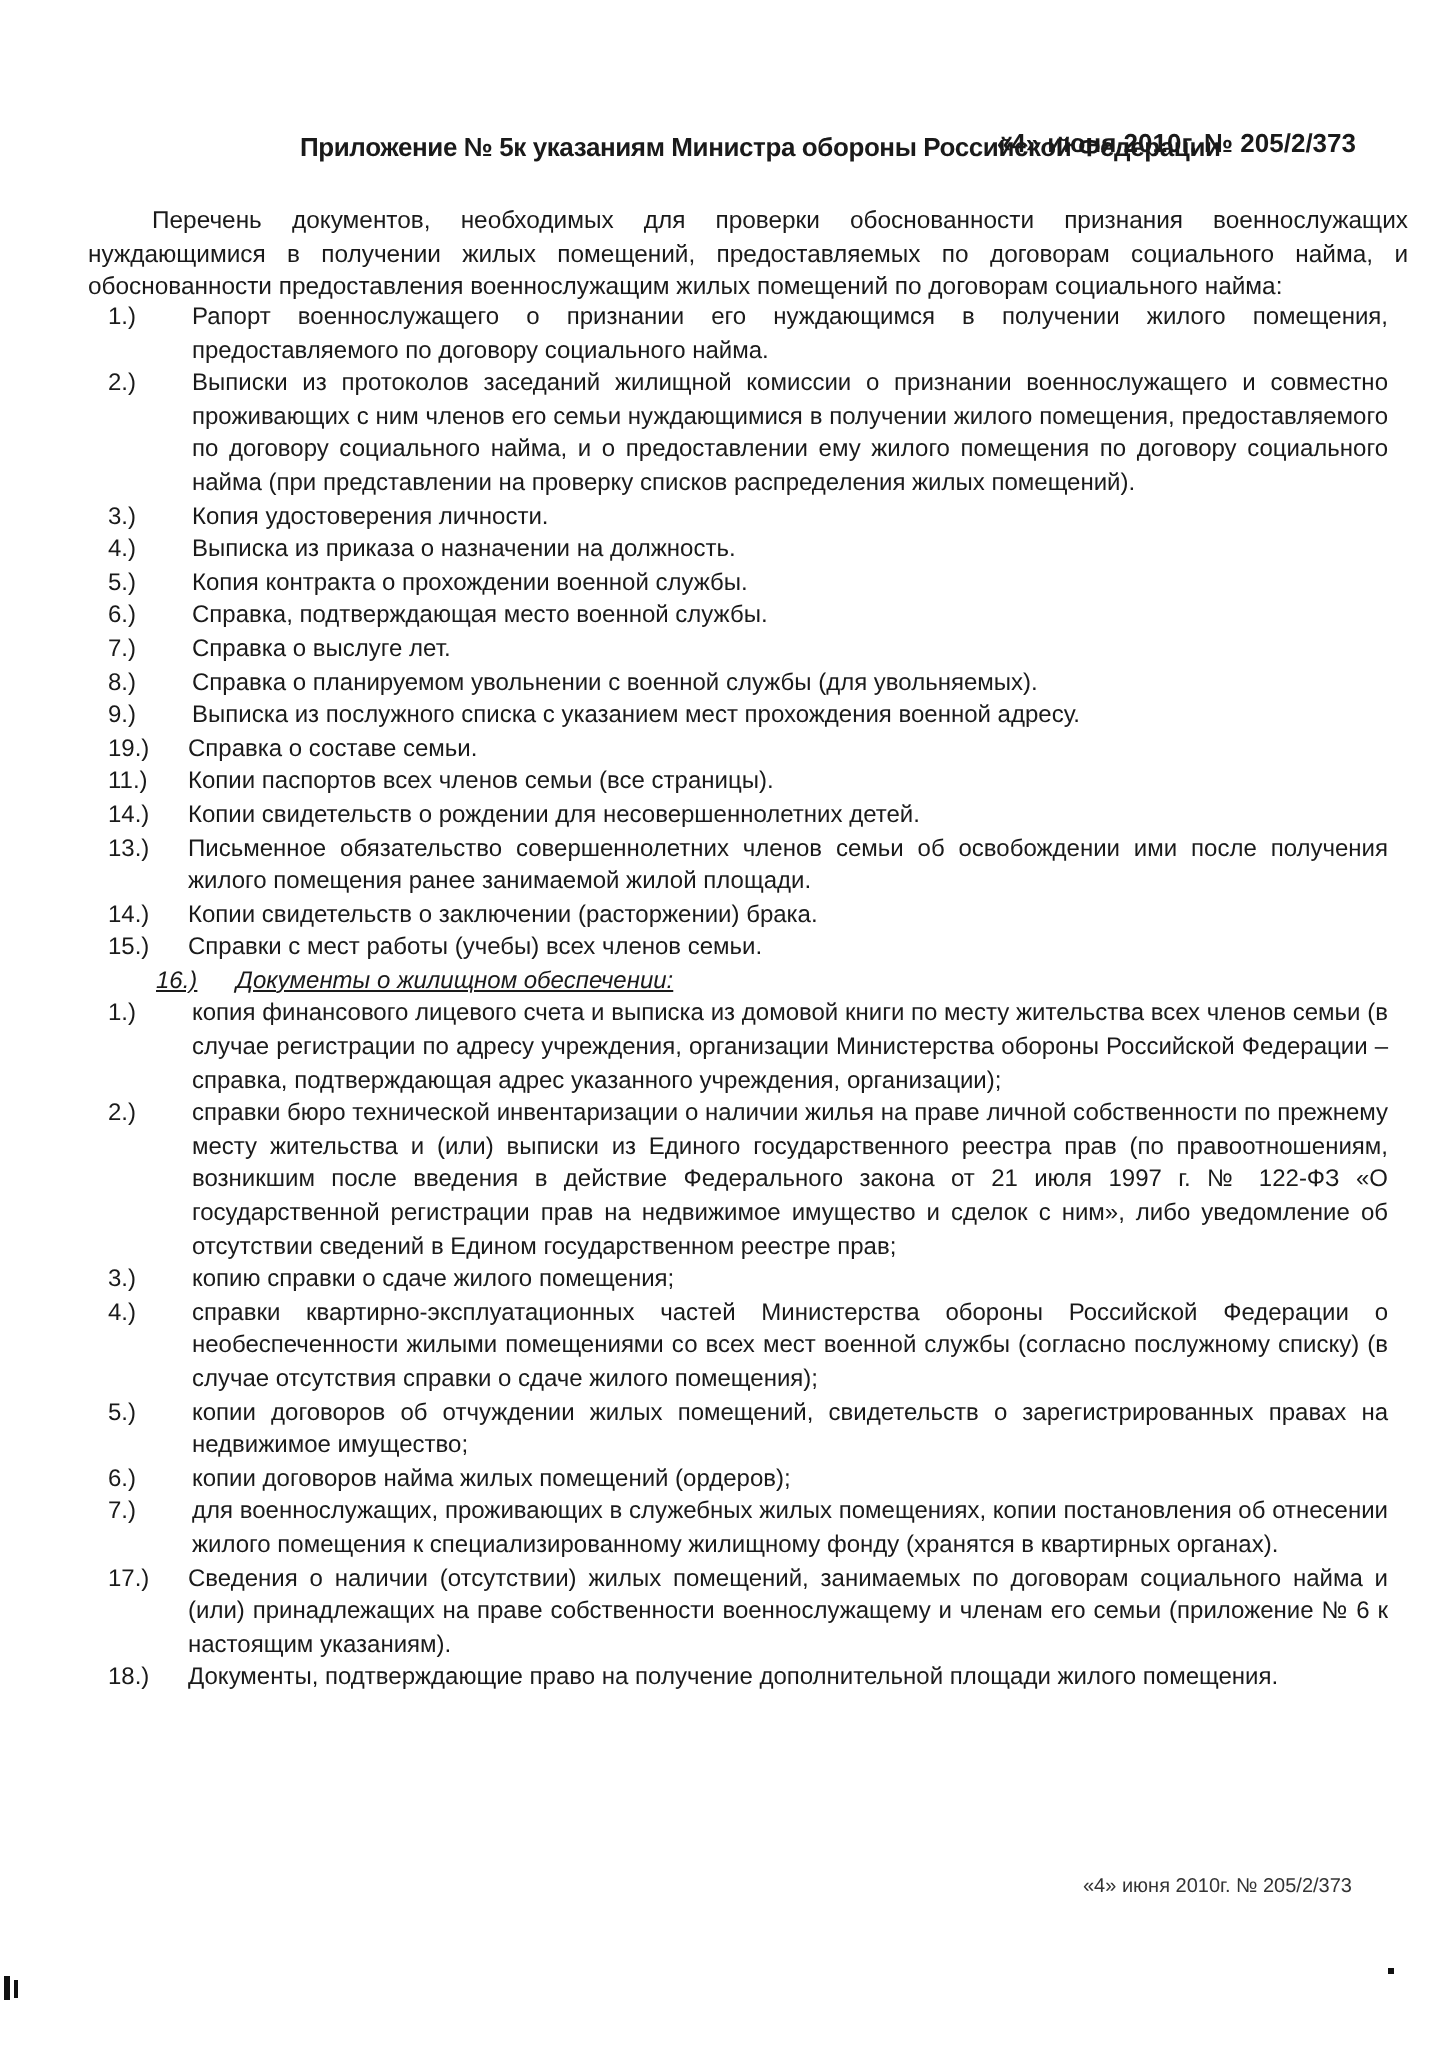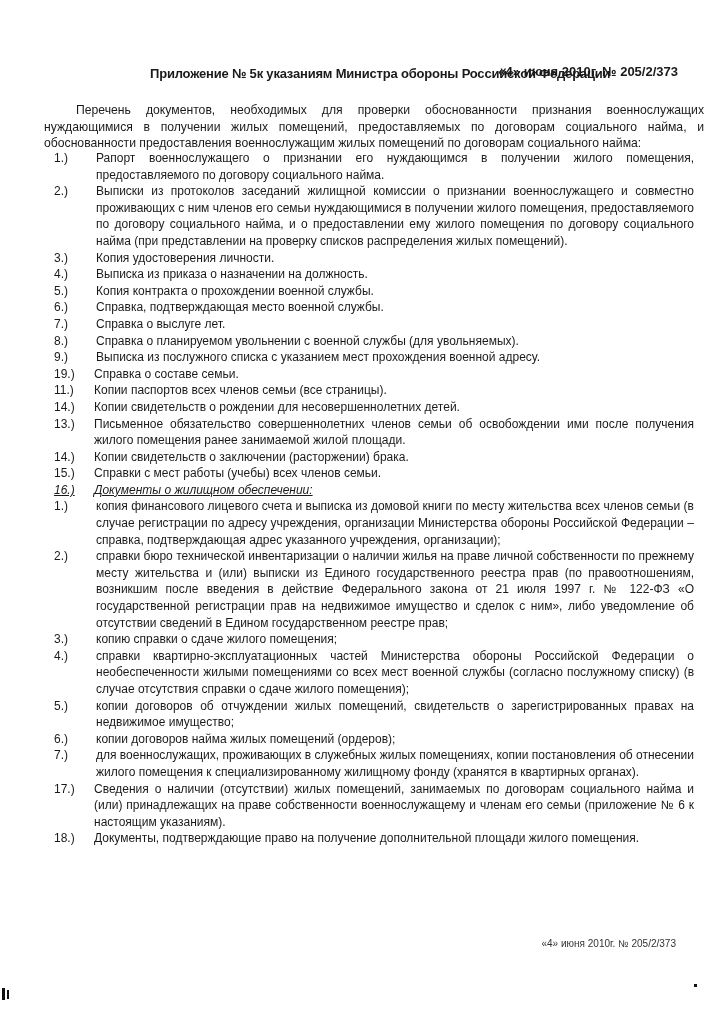--- a/index.html
+++ b/index.html
@@ -7,21 +7,21 @@
          font-family:"Liberation Sans", sans-serif; color:#1a1a1a; }
   .page { position:absolute; left:0; top:0; width:724px; height:1024px; }
   .hdr-title { position:absolute; left:150px; top:46px; font-size:13px; font-weight:bold; letter-spacing:-0.2px; white-space:nowrap;margin-top:20px; }
   .hdr-date  { position:absolute; right:46px; top:64px; font-size:13px; font-weight:bold; white-space:nowrap; }
   .intro { position:absolute; left:34px; top:102px; width:660px; font-size:12.2px; line-height:16.5px; text-align:justify; text-indent:32px;margin-left:10px; }
   .list { position:absolute; left:54px; top:150px; width:640px; font-size:12px; line-height:16.6px; }
   .item { display:flex; align-items:flex-start; }
   .num { flex:0 0 42px; }
   .num.w { flex:0 0 40px; }
   .txt { flex:1; text-align:justify; }
-  .italic-u { font-style:italic; text-decoration:underline; }
+  .italic-u { font-style:italic; text-decoration:underline;margin-left:24px; }
   .footer { position:absolute; right:48px; top:938px; font-size:10px; color:#333; white-space:nowrap; }
   .mark1 { position:absolute; left:2px; top:988px; width:3px; height:12px; background:#111; }
   .mark2 { position:absolute; left:7px; top:990px; width:2px; height:9px; background:#111; }
   .mark3 { position:absolute; left:694px; top:984px; width:3px; height:3px; background:#111; }
 </style>
 </head>
 <body>
 
 <div class="page">
   <div class="hdr-title">Приложение № 5к указаниям Министра обороны Российской Федерации</div>

